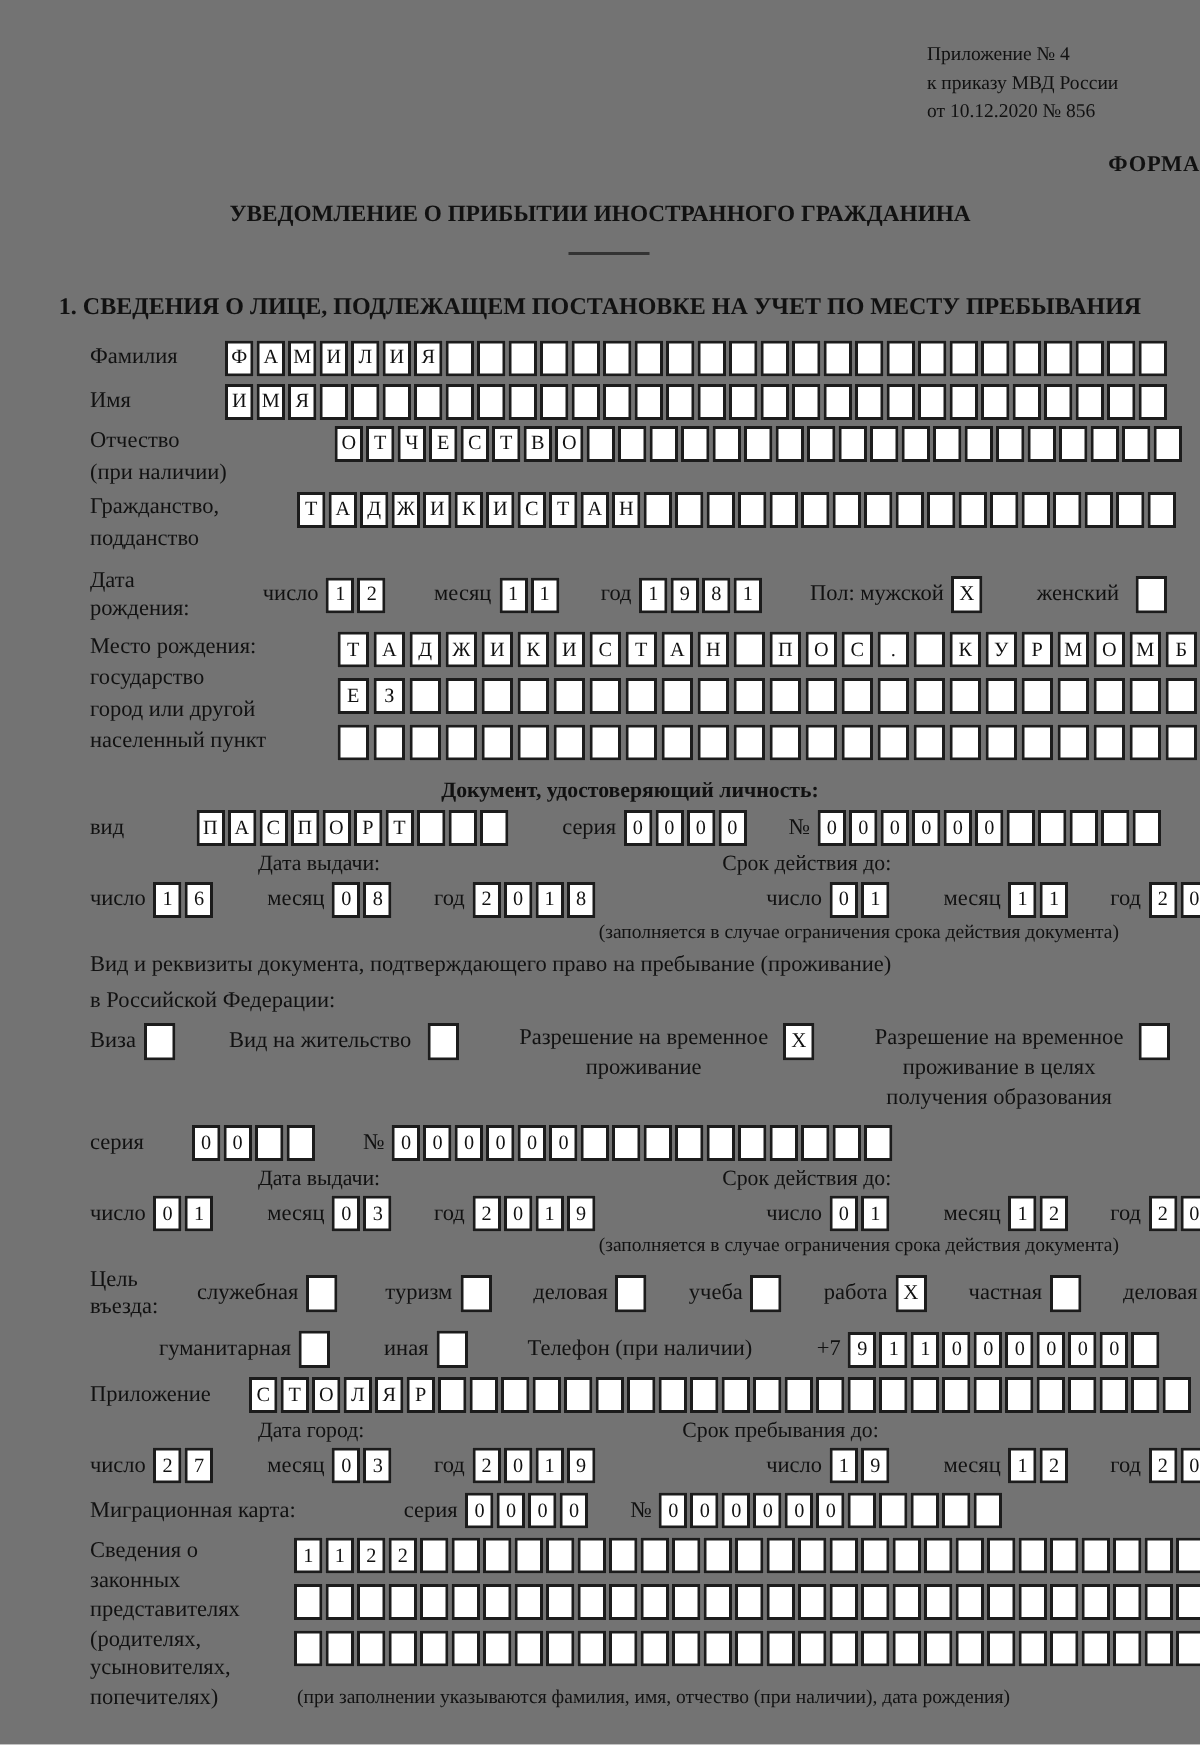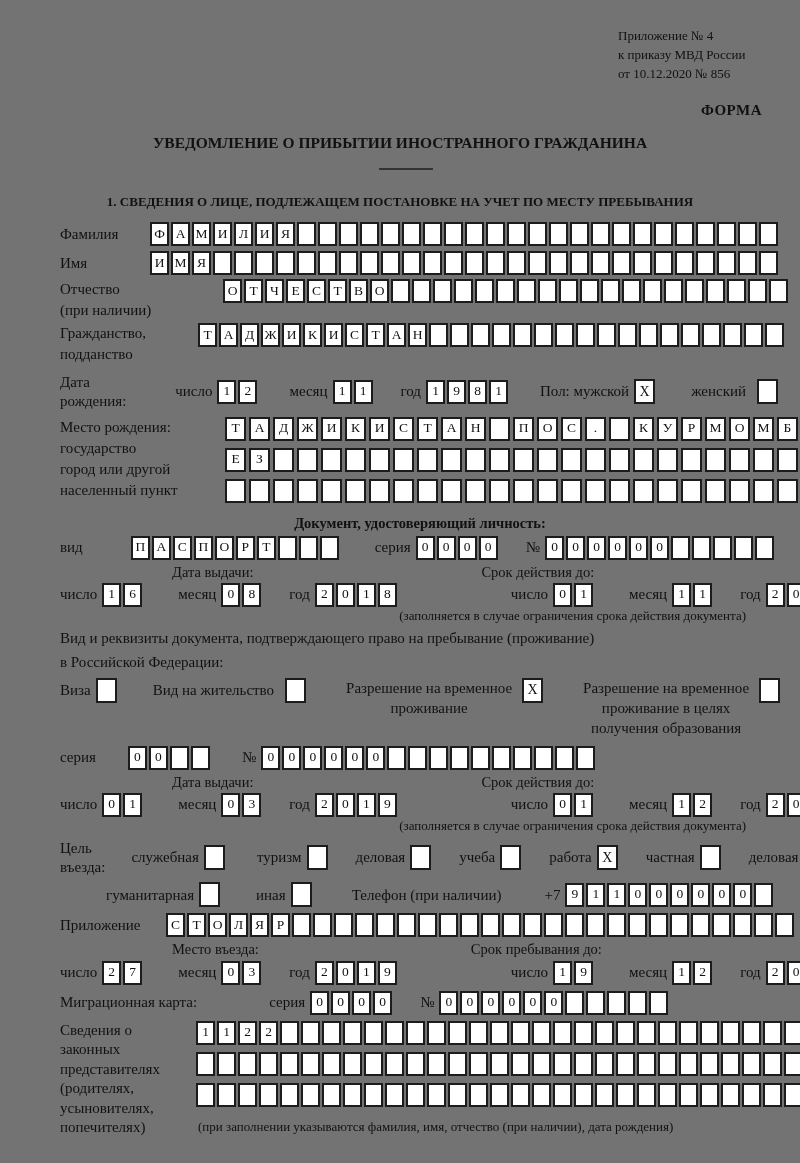--- a/index.html
+++ b/index.html
@@ -7,26 +7,26 @@
     width:800px;height:1163px;overflow:hidden;color:#111;
     font-family:"Liberation Serif","DejaVu Serif",serif;
     font-size:15px;line-height:1.25;
     -webkit-font-smoothing:antialiased;
   }
   .page{position:relative;width:800px;height:1163px;background:#737373;}
 
   
   .appendix{padding-top:26px;margin-left:618px;font-size:13px;line-height:19px;}
   .revision{margin-left:618px;margin-top:5px;font-size:12.5px;line-height:18px;}
-  .forma{margin-top:18px;text-align:right;padding-right:38px;font-weight:bold;font-size:15px;letter-spacing:.5px;}
+  .forma{margin-top:18px;text-align:right;font-weight:bold;font-size:15px;letter-spacing:.5px;}
 
   
   .title{margin-top:12px;text-align:center;font-weight:bold;font-size:15.5px;line-height:22px;}
   .blank{display:inline-block;width:54px;border-bottom:2px solid #333;height:14px;margin-left:12px;}
-  .sec1{margin-top:18px;text-align:center;font-weight:bold;font-size:13px;}
+  .sec1{margin-top:18px;text-align:center;font-weight:bold;font-size:16px;}
 
   
   .form{margin-left:60px;margin-right:20px;}
   .row{display:flex;align-items:flex-start;gap:20px;}
   .row.c{align-items:center;}
   .mt2{margin-top:2px}.mt4{margin-top:4px}.mt5{margin-top:5px}.mt6{margin-top:6px}.mt8{margin-top:8px}.mt12{margin-top:12px}
 
   .lbl{flex:none;line-height:21px;}
   .lbl.w70{width:70px}.lbl.w118{width:118px}.lbl.w143{width:143px}.lbl.w145{width:145px}.lbl.w116{width:116px}
 
@@ -645,21 +645,21 @@
           <span class="cb"></span>
           <span class="cb"></span>
           <span class="cb"></span>
           <span class="cb"></span>
           <span class="cb"></span>
           <span class="cb"></span>
         </span>
     </div>
 
     <div class="two-heads entry">
-      <span class="h1">Место въезда:</span>
+      <span class="h1">Дата город:</span>
       <span class="h2">Срок пребывания до:</span>
     </div>
     <div class="row c mt2">
       <span class="grp">
           <span class="t">число</span>
           <span class="boxes">
             <span class="cb">2</span>
             <span class="cb">7</span>
           </span>
         </span>

